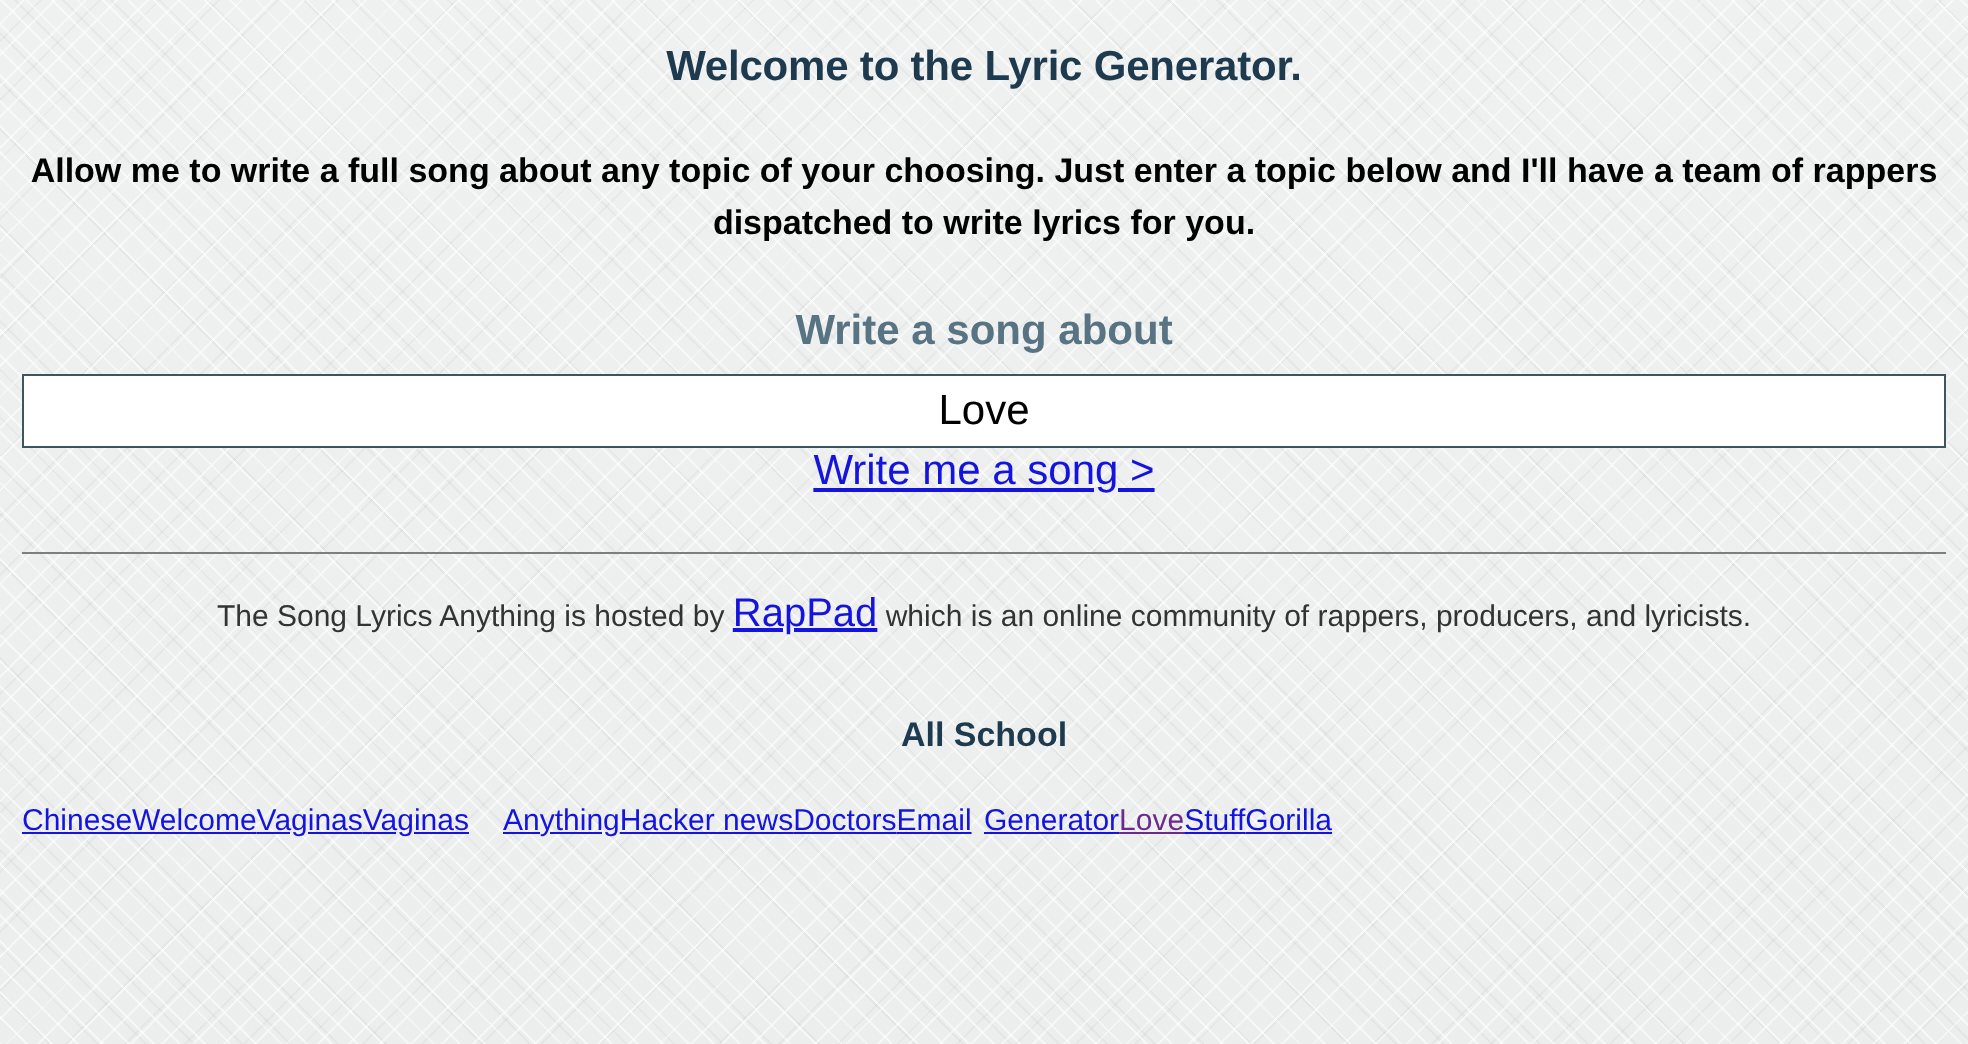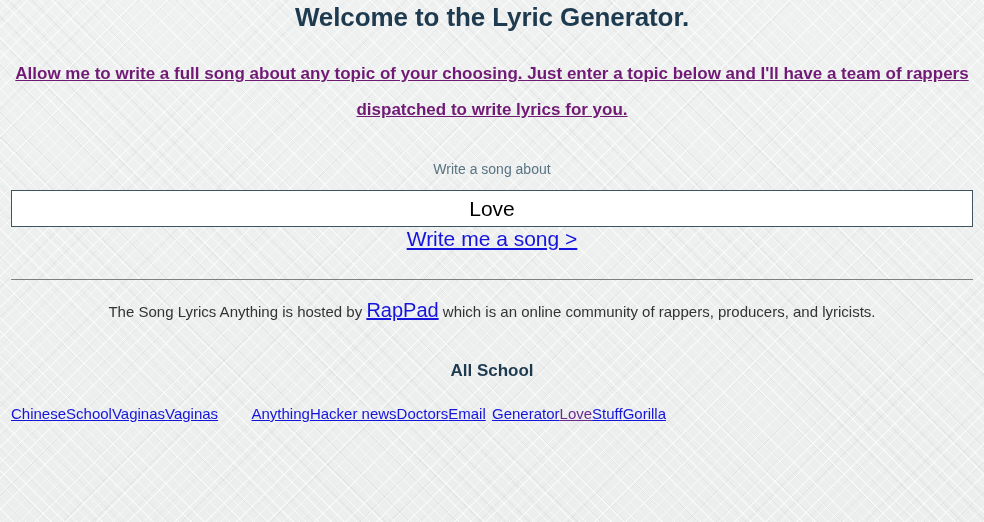--- a/index.html
+++ b/index.html
@@ -25,46 +25,45 @@
 
   .page {
     width: 962px;
     margin: 0 auto;
     padding: 0;
     position: relative;
   }
 
   .page-title {
     margin: 0;
-    padding-top: 0;
-    text-align: center;
-    font-size: 26px;
+    padding-top: 17px;
+    text-align: center;
+    font-size: 21px;
     font-weight: bold;
     line-height: 34px;
     color: #1e3a4f;
     letter-spacing: -0.1px;
   }
 
   .intro {
     margin: 0;
     padding-top: 22px;
     text-align: center;
     font-size: 17px;
     font-weight: bold;
-    line-height: 36px;
-    color: #701a75;
-    text-decoration: underline;
+    line-height: 26px;
+    color: #000000;
   }
 
   .field-label {
     margin: 0;
     padding-top: 29px;
     text-align: center;
-    font-size: 14px;
-    font-weight: normal;
+    font-size: 21px;
+    font-weight: bold;
     line-height: 24px;
     color: #587483;
   }
 
   .topic-input {
     display: block;
     box-sizing: border-box;
     width: 962px;
     height: 37px;
     margin-top: 9px;
@@ -178,21 +177,21 @@
   <p class="hosted-note">
     <span>The Song Lyrics Anything is hosted by </span><a class="link-blue" href="#">RapPad</a><span> which is an online community of rappers, producers, and lyricists.</span>
   </p>
 
   <h2 class="all-topics-title">All School</h2>
 
   <div class="topics-grid">
 
     <div class="topics-col">
       <div class="topic-cell"><a class="link-blue" href="#">Chinese</a></div>
-      <div class="topic-cell"><a class="link-blue" href="#">School</a></div>
+      <div class="topic-cell"><a class="link-blue" href="#">Welcome</a></div>
       <div class="topic-cell"><a class="link-blue" href="#">Vaginas</a></div>
       <div class="topic-cell"><a class="link-blue" href="#">Vaginas</a></div>
     </div>
 
     <div class="topics-col">
       <div class="topic-cell"><a class="link-blue" href="#">Anything</a></div>
       <div class="topic-cell"><a class="link-blue" href="#">Hacker news</a></div>
       <div class="topic-cell"><a class="link-blue" href="#">Doctors</a></div>
       <div class="topic-cell"><a class="link-blue" href="#">Email</a></div>
     </div>

